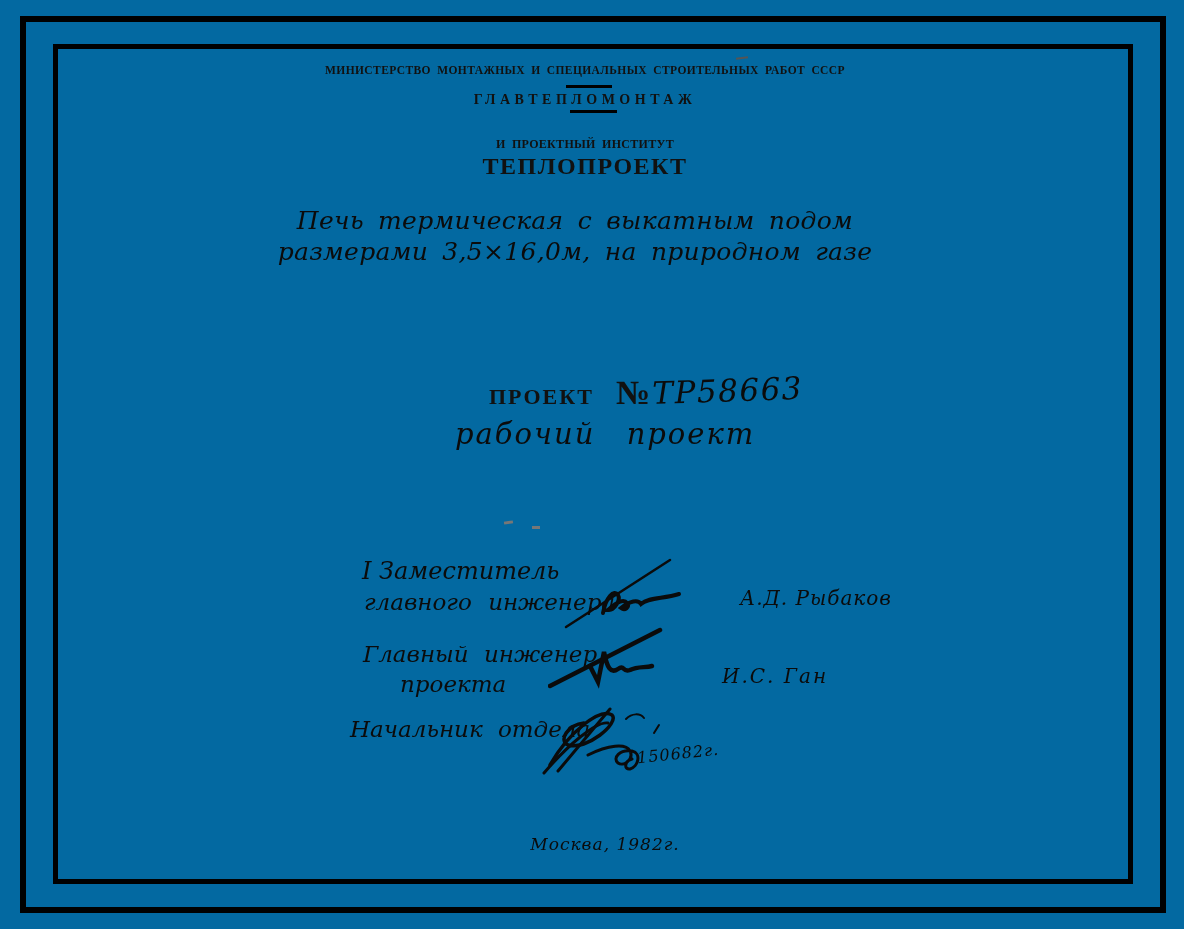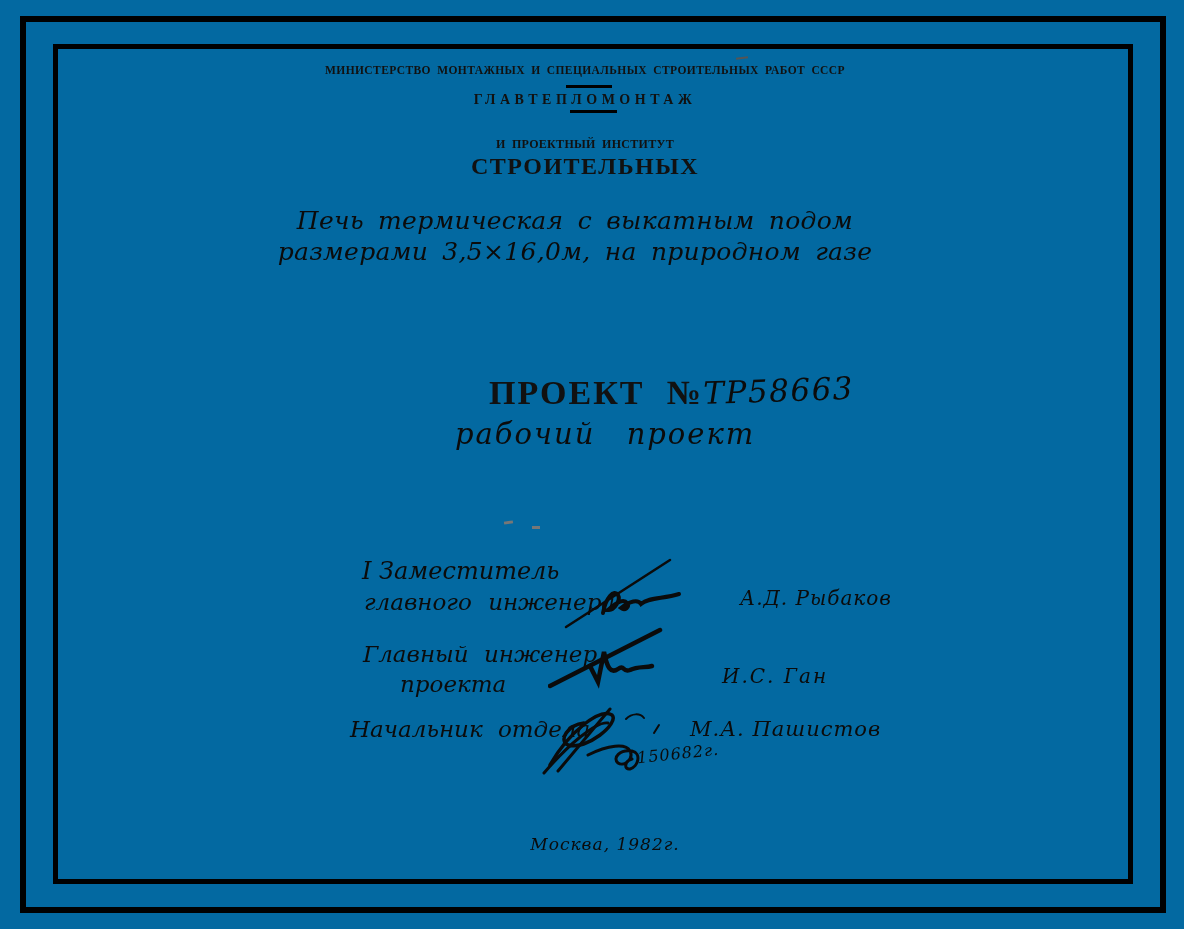--- a/index.html
+++ b/index.html
@@ -34,21 +34,21 @@
   .inst1      { top: 119px; font-size: 12px; letter-spacing: 0.5px; word-spacing: 3px; }
   .inst2      { top: 137px; font-size: 12px; letter-spacing: 0.3px; word-spacing: 3px; }
   .teplo      { top: 153px; font-size: 24px; letter-spacing: 1.5px; }
 
   .title-line { left: 165px; width: 820px; text-align: center; font-size: 25px; letter-spacing: 0.3px; word-spacing: 6px; white-space: nowrap; }
   .title-l1 { top: 206px; }
   .title-l2 { top: 237px; }
   .title-l3 { top: 267px; }
 
   .project-row { left: 489px; top: 374px; display: flex; align-items: baseline; white-space: nowrap; }
-  .project-label { font-size: 34px; letter-spacing: 2px; }
+  .project-label { font-size: 22px; letter-spacing: 2px; }
   .project-nosign { font-size: 34px; margin-left: 22px; }
   .project-number { font-size: 31px; letter-spacing: 1.5px; margin-left: 3px; transform: rotate(-2deg); transform-origin: left bottom; }
   .project-sub { left: 455px; top: 417px; font-size: 29px; letter-spacing: 2px; word-spacing: 20px; }
 
   .speck { position: absolute; background: #777; }
   .speck1 { left: 504px; top: 521px; width: 9px;  height: 3px; transform: rotate(-8deg); }
   .speck2 { left: 532px; top: 526px; width: 8px;  height: 3px; }
   .speck3 { left: 736px; top: 57px;  width: 12px; height: 2px; background: #555; transform: rotate(-8deg); }
 
   .sig-role { white-space: nowrap; }
@@ -75,21 +75,21 @@
 <div class="page">
 
   <div class="frame frame-outer"></div>
   <div class="frame frame-inner"></div>
 
   <div class="abs ctr print ministry">МИНИСТЕРСТВО МОНТАЖНЫХ И СПЕЦИАЛЬНЫХ СТРОИТЕЛЬНЫХ РАБОТ СССР</div>
   <div class="rule rule-top"></div>
   <div class="abs ctr print glavk">ГЛАВТЕПЛОМОНТАЖ</div>
   <div class="rule rule-bot"></div>
   <div class="abs ctr print inst2">И ПРОЕКТНЫЙ ИНСТИТУТ</div>
-  <div class="abs ctr print teplo">СТРОИТЕЛЬНЫХ</div>
+  <div class="abs ctr print teplo">ТЕПЛОПРОЕКТ</div>
 
   <div class="abs hw title-line title-l1">Печь термическая с выкатным подом</div>
   <div class="abs hw title-line title-l2">размерами 3,5×16,0м, на природном газе</div>
 
   <div class="abs project-row">
     <span class="print project-label">ПРОЕКТ</span>
     <span class="print project-nosign">№</span>
     <span class="hw project-number">ТР58663</span>
   </div>
   <div class="abs hw project-sub">рабочий проект</div>
@@ -123,17 +123,16 @@
     <g stroke="#0b0b0b" fill="none" stroke-linecap="round">
       <path d="M12,72 C30,40 62,14 74,22 C82,30 48,58 30,52 C20,47 30,32 46,30" stroke-width="3.5"></path>
       <path d="M6,80 C30,52 58,28 70,30" stroke-width="3"></path>
       <path d="M20,78 L72,16" stroke-width="3"></path>
       <path d="M50,62 C70,52 88,50 92,58 C96,66 86,74 80,70 C74,65 82,56 94,58 C104,60 100,74 92,76 C86,77 86,68 94,66" stroke-width="3"></path>
       <path d="M88,26 C94,20 102,20 106,25" stroke-width="2"></path>
       <path d="M116,40 L121,32" stroke-width="2"></path>
     </g>
   </svg>
   <div class="abs hw s3-dt">150682г.</div>
-  <div class="abs hw s3-nm">М.А. Пашистов</div>
 
   <div class="abs hw footer">Москва, 1982г.</div>
 
 </div>
 
 </body></html>

